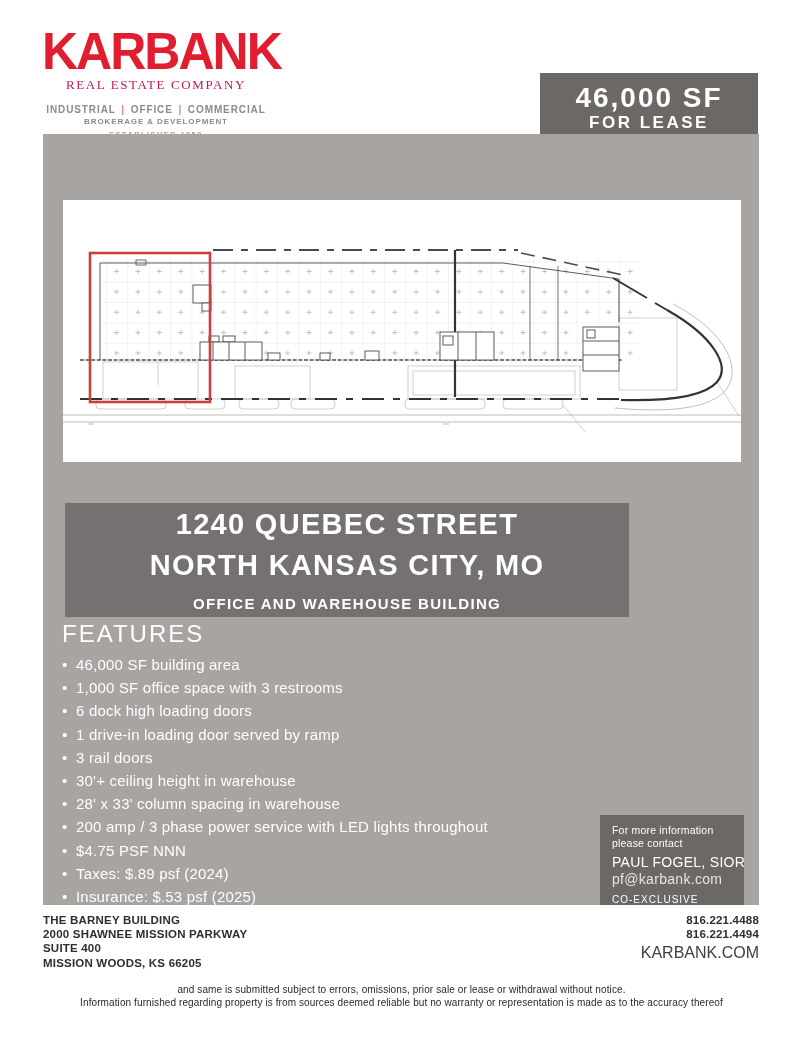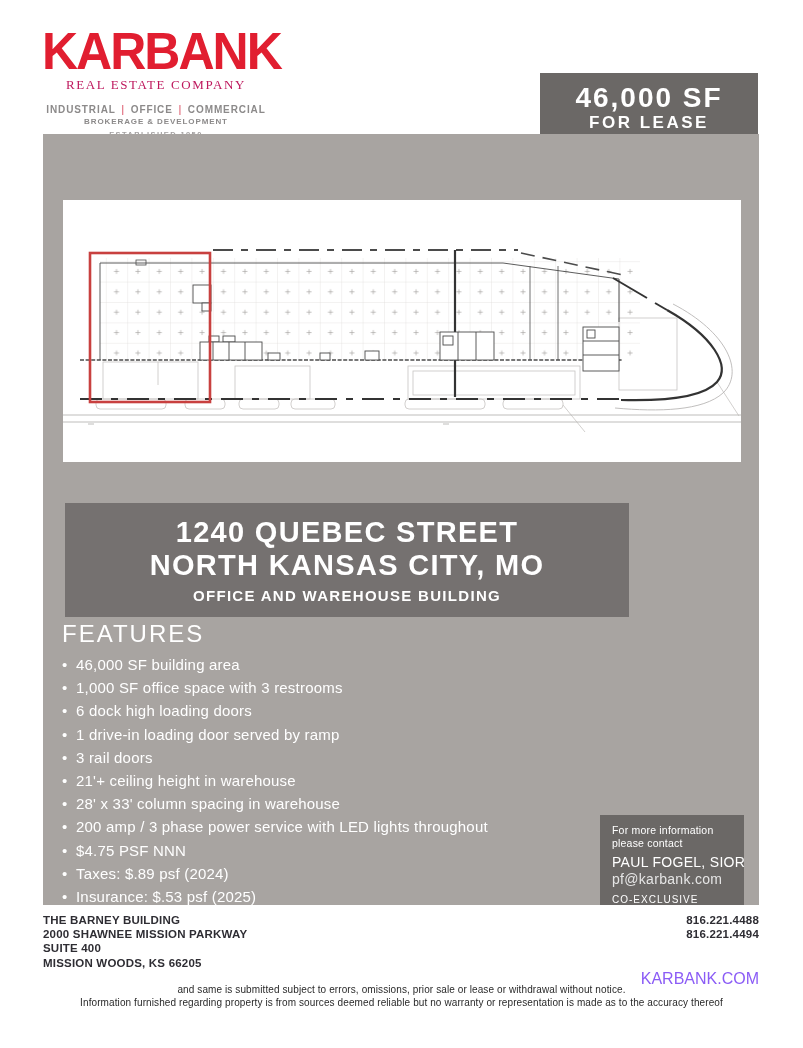--- a/index.html
+++ b/index.html
@@ -31,21 +31,21 @@
   .content-panel { position:absolute; left:43px; top:134px; width:716px; height:771px;
                    background:#a8a4a1; }
 
   
   .plan-inset { position:absolute; left:20px; top:66px; width:678px; height:262px; background:#fff; }
   .plan-inset svg { display:block; }
 
   
   .address-banner { position:absolute; left:22px; top:369px; width:564px; height:114px;
                     background:#757170; color:#fff; display:flex; flex-direction:column;
-                    align-items:center; justify-content:center; text-align:center; }
+                    align-items:center; justify-content:center; text-align:center;gap:8px; }
   .addr-line { font-size:29px; font-weight:bold; letter-spacing:1.3px; line-height:33px; }
   .addr-type { font-size:15px; font-weight:bold; letter-spacing:1.3px; line-height:18px; margin-top:5px; }
 
   
   .features { position:absolute; left:19px; top:486px; width:600px; color:#ffffff; }
   .features-heading { font-size:24px; font-weight:400; letter-spacing:2px; line-height:28px; }
   .features-list { list-style:none; margin-top:5px; }
   .features-list li { font-size:15px; line-height:23.2px; letter-spacing:0.2px; white-space:nowrap; }
   .features-list .dot { display:inline-block; width:14px; }
 
@@ -56,21 +56,21 @@
   .contact-name { font-size:14px; line-height:17px; letter-spacing:0.3px; margin-top:4px; white-space:nowrap; }
   .contact-email { font-size:14px; line-height:17px; letter-spacing:0.3px; color:#e5e5e5; text-decoration:none; display:block; }
   .contact-exclusive { font-size:10px; letter-spacing:1px; margin-top:6px; }
 
   
   .footer { position:absolute; left:43px; top:913px; width:716px; display:flex;
             justify-content:space-between; color:#2e2d33; }
   .footer-left div { font-size:11.5px; font-weight:bold; line-height:14.2px; letter-spacing:0.2px; }
   .footer-right { text-align:right; }
   .footer-right div { font-size:11.5px; font-weight:bold; line-height:14.2px; letter-spacing:0.2px; }
-  .footer-right .website { margin-top:29px; color:#8b5cf6; text-decoration:none; display:block; }
+  .footer-right .website { margin-top:3px; color:#404040; text-decoration:none; display:block; }
 
   
   .disclaimer { position:absolute; left:0; top:984px; width:803px; text-align:center;
                 color:#2a2a2a; font-size:10px; line-height:12.5px; letter-spacing:0.1px; }
 </style>
 </head>
 <body>
 
 <div class="page">
 
@@ -172,21 +172,21 @@
     </div>
 
     <div class="features">
       <div class="features-heading">FEATURES</div>
       <ul class="features-list">
         <li><span class="dot">•</span><span>46,000 SF building area</span></li>
         <li><span class="dot">•</span><span>1,000 SF office space with 3 restrooms</span></li>
         <li><span class="dot">•</span><span>6 dock high loading doors</span></li>
         <li><span class="dot">•</span><span>1 drive-in loading door served by ramp</span></li>
         <li><span class="dot">•</span><span>3 rail doors</span></li>
-        <li><span class="dot">•</span><span>21'+ ceiling height in warehouse</span></li>
+        <li><span class="dot">•</span><span>30'+ ceiling height in warehouse</span></li>
         <li><span class="dot">•</span><span>28' x 33' column spacing in warehouse</span></li>
         <li><span class="dot">•</span><span>200 amp / 3 phase power service with LED lights throughout</span></li>
         <li><span class="dot">•</span><span>$4.75 PSF NNN</span></li>
         <li><span class="dot">•</span><span>Taxes: $.89 psf (2024)</span></li>
         <li><span class="dot">•</span><span>Insurance: $.53 psf (2025)</span></li>
       </ul>
     </div>
 
     <div class="contact-box">
       <div class="contact-small">For more information</div>

